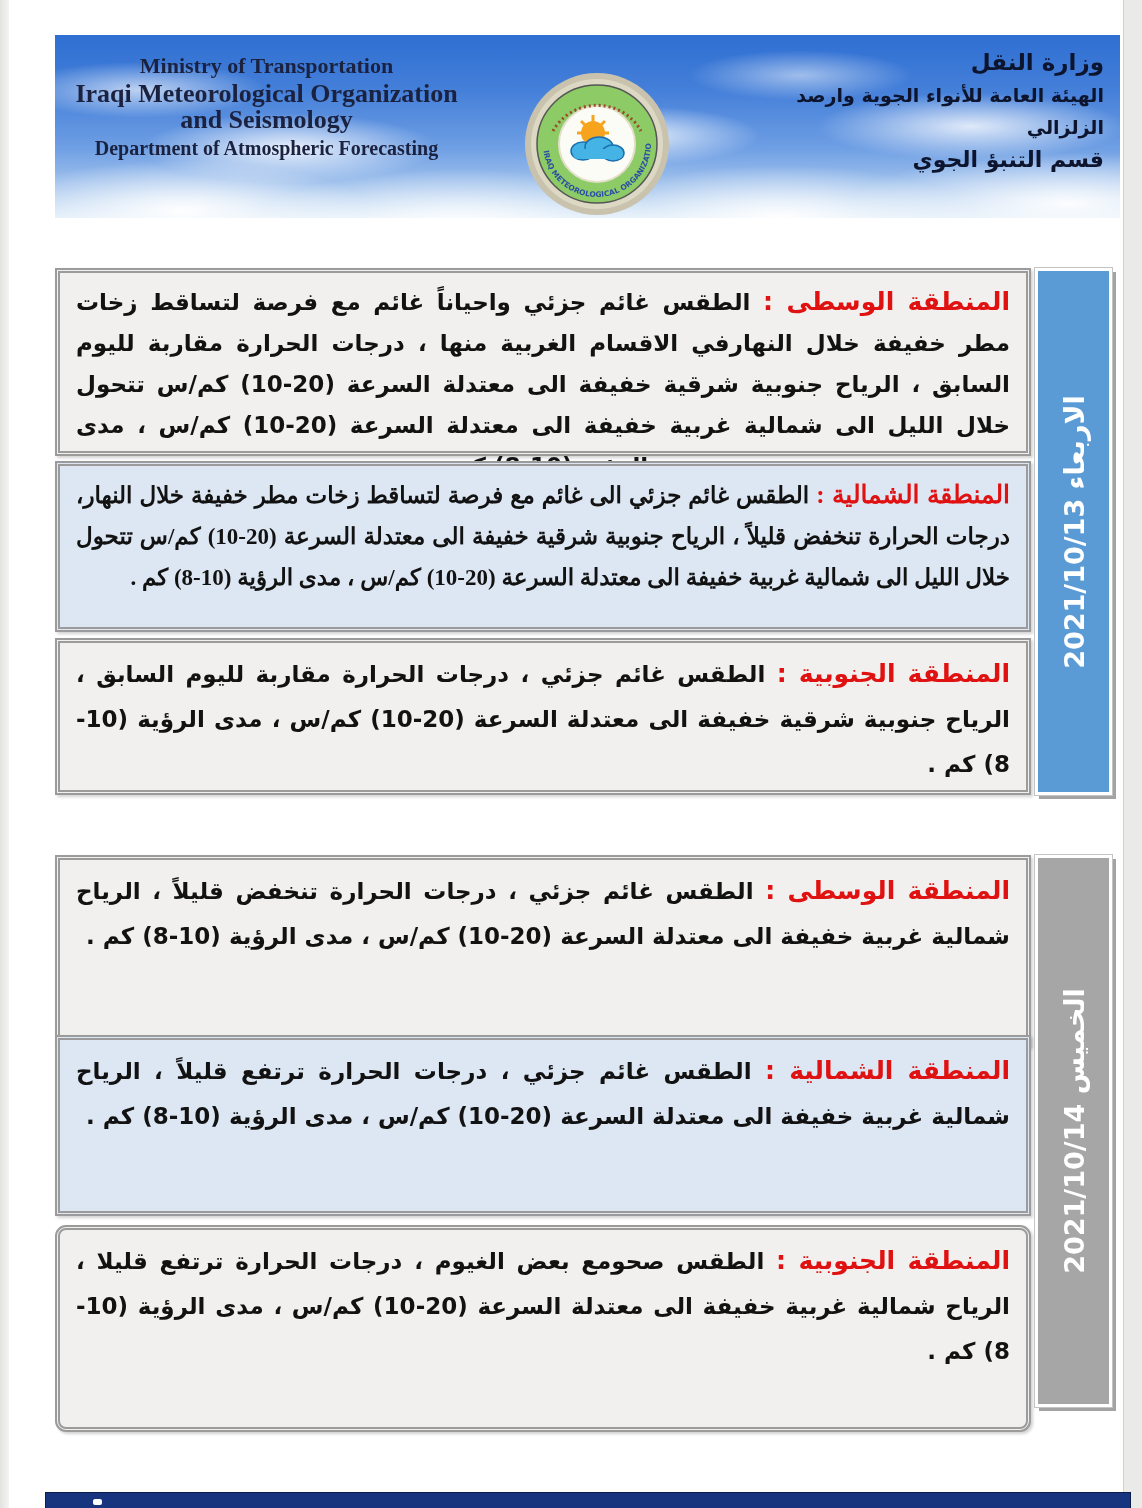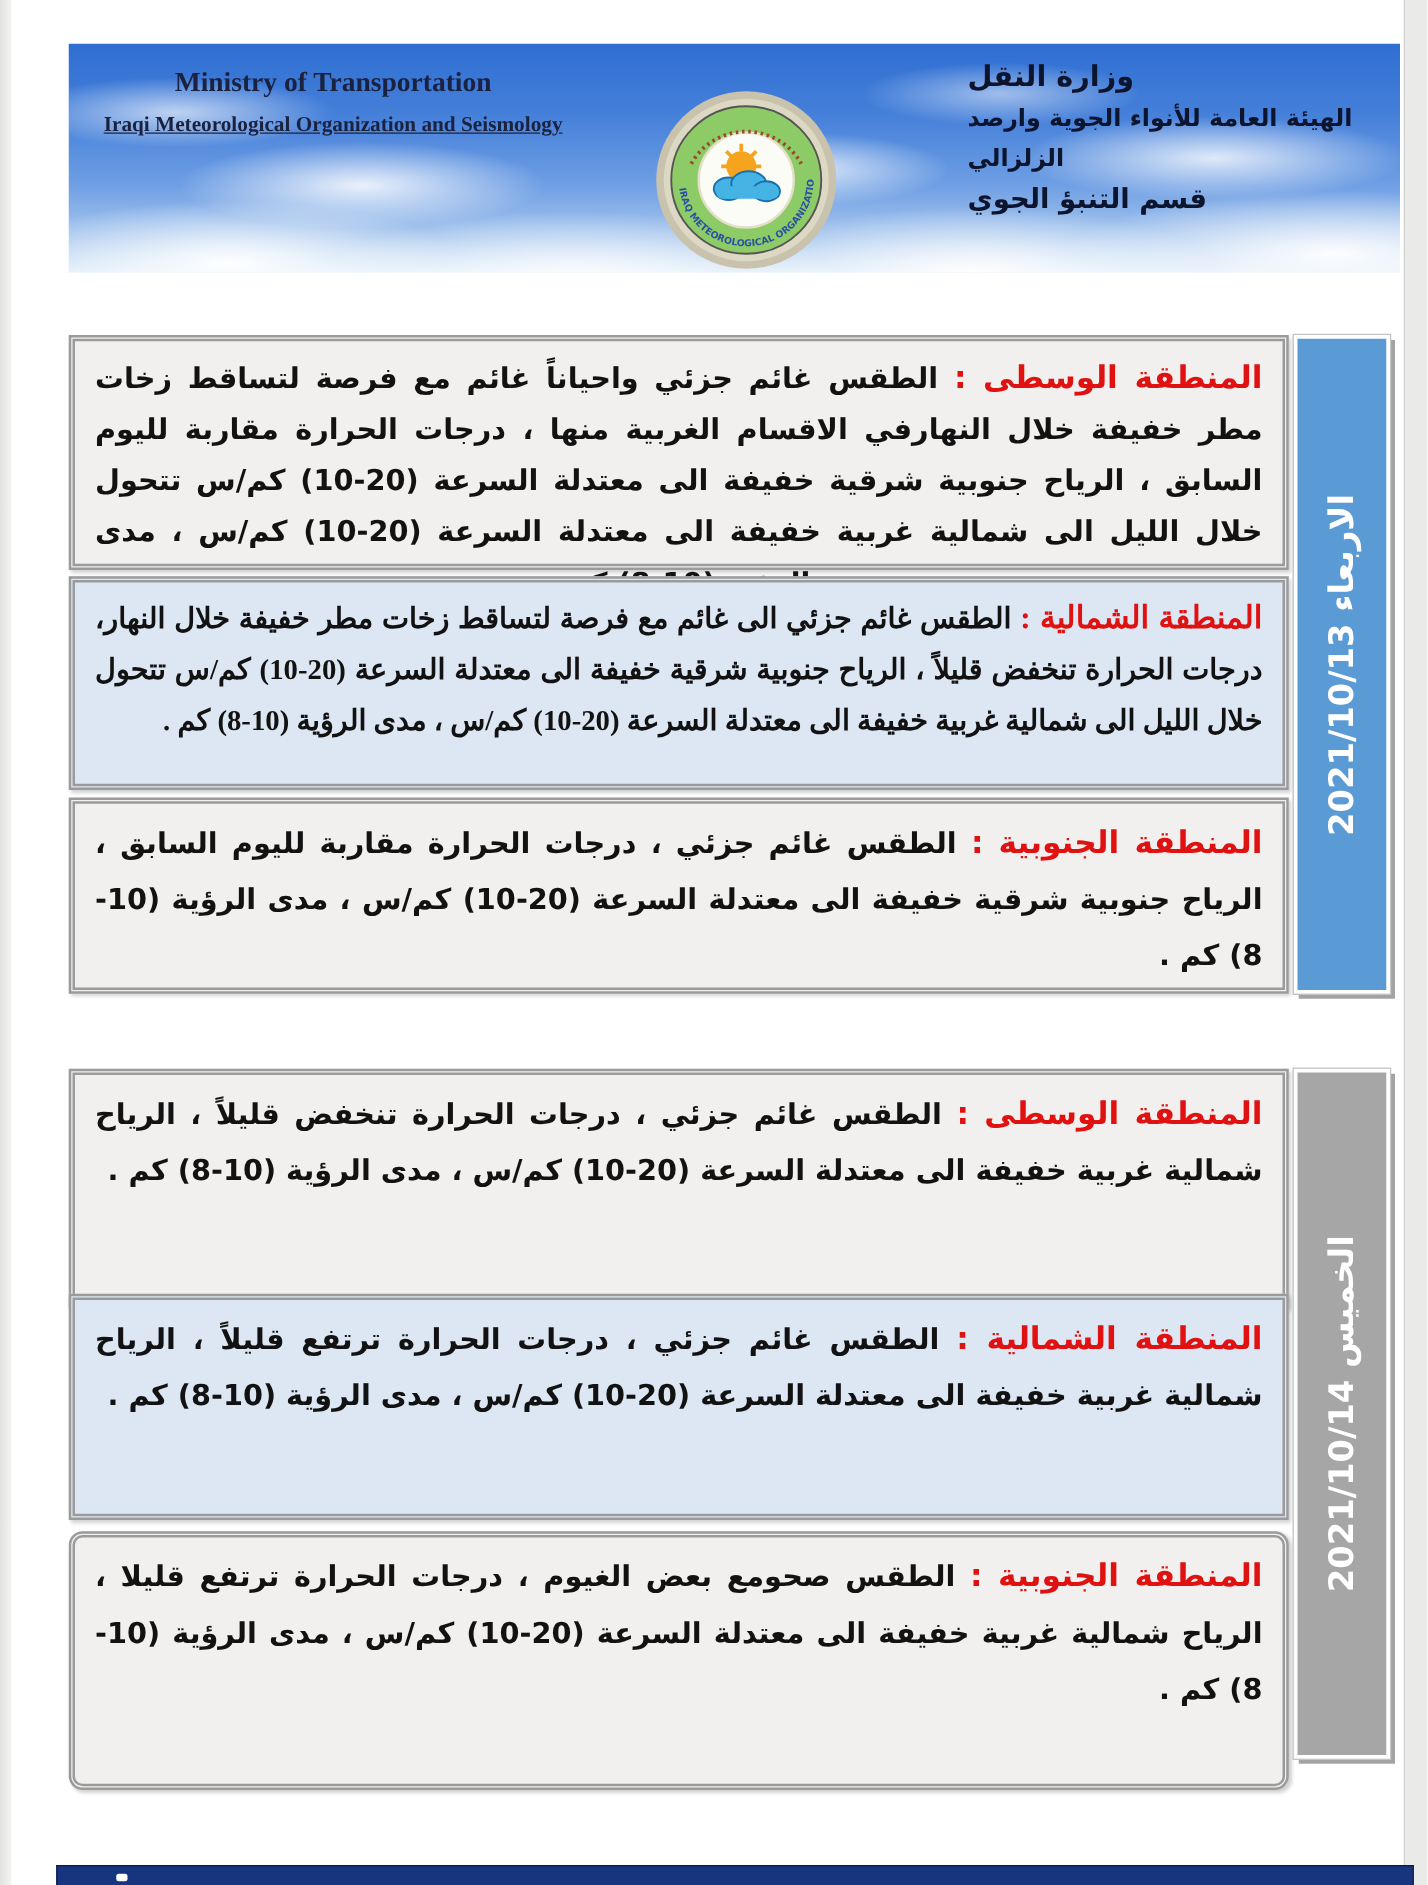--- a/index.html
+++ b/index.html
@@ -24,24 +24,24 @@
       radial-gradient(ellipse 220px 48px at 86% 50%, rgba(255,255,255,.8), rgba(255,255,255,0) 70%),
       radial-gradient(ellipse 180px 40px at 8% 30%, rgba(255,255,255,.65), rgba(255,255,255,0) 70%),
       radial-gradient(ellipse 160px 36px at 70% 22%, rgba(255,255,255,.5), rgba(255,255,255,0) 70%),
       linear-gradient(180deg,#2f6fd2 0%,#447fd9 30%,#6f9fe4 62%,#a9c8ee 85%,#dcebf8 100%);
   }
   .hdr-en{
     position:absolute;left:14px;top:16px;width:395px;text-align:center;
     font-family:"Liberation Serif",serif;color:#1b2240;font-weight:700;
   }
   .hdr-en .l1{font-size:22px;line-height:30px;}
-  .hdr-en .l2{font-size:17px;line-height:38px;text-decoration:underline;}
+  .hdr-en .l2{font-size:26px;line-height:26px;}
   .hdr-en .l3{font-size:20px;line-height:30px;}
   .hdr-ar{
-    position:absolute;right:16px;top:10px;width:330px;text-align:left;direction:rtl;
+    position:absolute;right:16px;top:10px;width:330px;text-align:right;direction:rtl;
     color:#0d142e;font-weight:700;
   }
   .hdr-ar .l1{font-size:23px;line-height:34px;}
   .hdr-ar .l2{font-size:19px;line-height:32px;}
   .hdr-ar .l3{font-size:22px;line-height:34px;}
   .logo{position:absolute;left:468px;top:36px;width:148px;height:146px;}
 
   
   .fbox{
     position:absolute;left:55px;width:976px;box-sizing:border-box;
@@ -81,20 +81,21 @@
 <body>
 
 <div class="page">
   <div class="edge-left"></div>
   <div class="edge-right"></div>
 
   <div class="banner">
     <div class="hdr-en">
       <div class="l1">Ministry of Transportation</div>
       <div class="l2">Iraqi Meteorological Organization and Seismology</div>
+      <div class="l3">Department of Atmospheric Forecasting</div>
     </div>
 
     <svg class="logo" viewBox="0 0 148 146">
       <ellipse cx="74" cy="73" rx="72" ry="71" fill="#c9c3ae"></ellipse>
       <ellipse cx="74" cy="73" rx="66" ry="65" fill="#ddd8c4"></ellipse>
       <ellipse cx="74" cy="73" rx="60" ry="59" fill="#8ccb66" stroke="#555" stroke-width="1.5"></ellipse>
       <ellipse cx="74" cy="73" rx="38" ry="38" fill="#fcfcf6" stroke="#e3dfc9" stroke-width="2"></ellipse>
       <path id="ringPath" d="M 20 73 A 54 53 0 0 0 128 73" fill="none"></path>
       <text font-size="7.5" font-family="DejaVu Sans, sans-serif" fill="#2a4fa4" font-weight="bold">
         <textPath href="#ringPath" startOffset="4%">IRAQ METEOROLOGICAL ORGANIZATION &amp; SEISMOLOGY</textPath>

